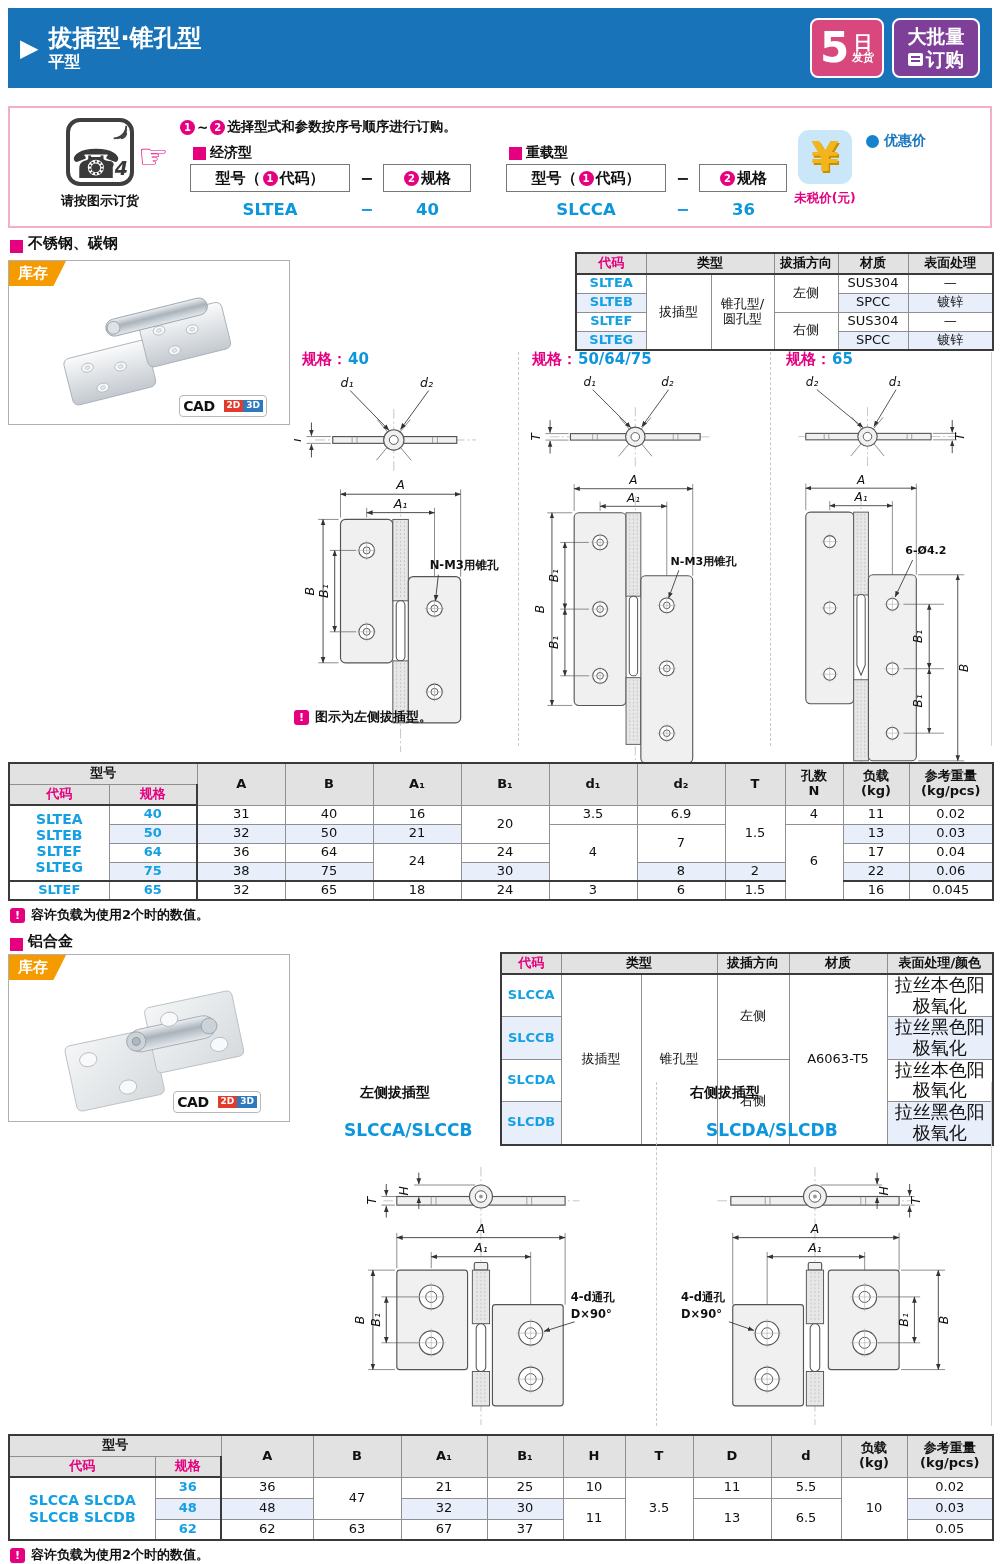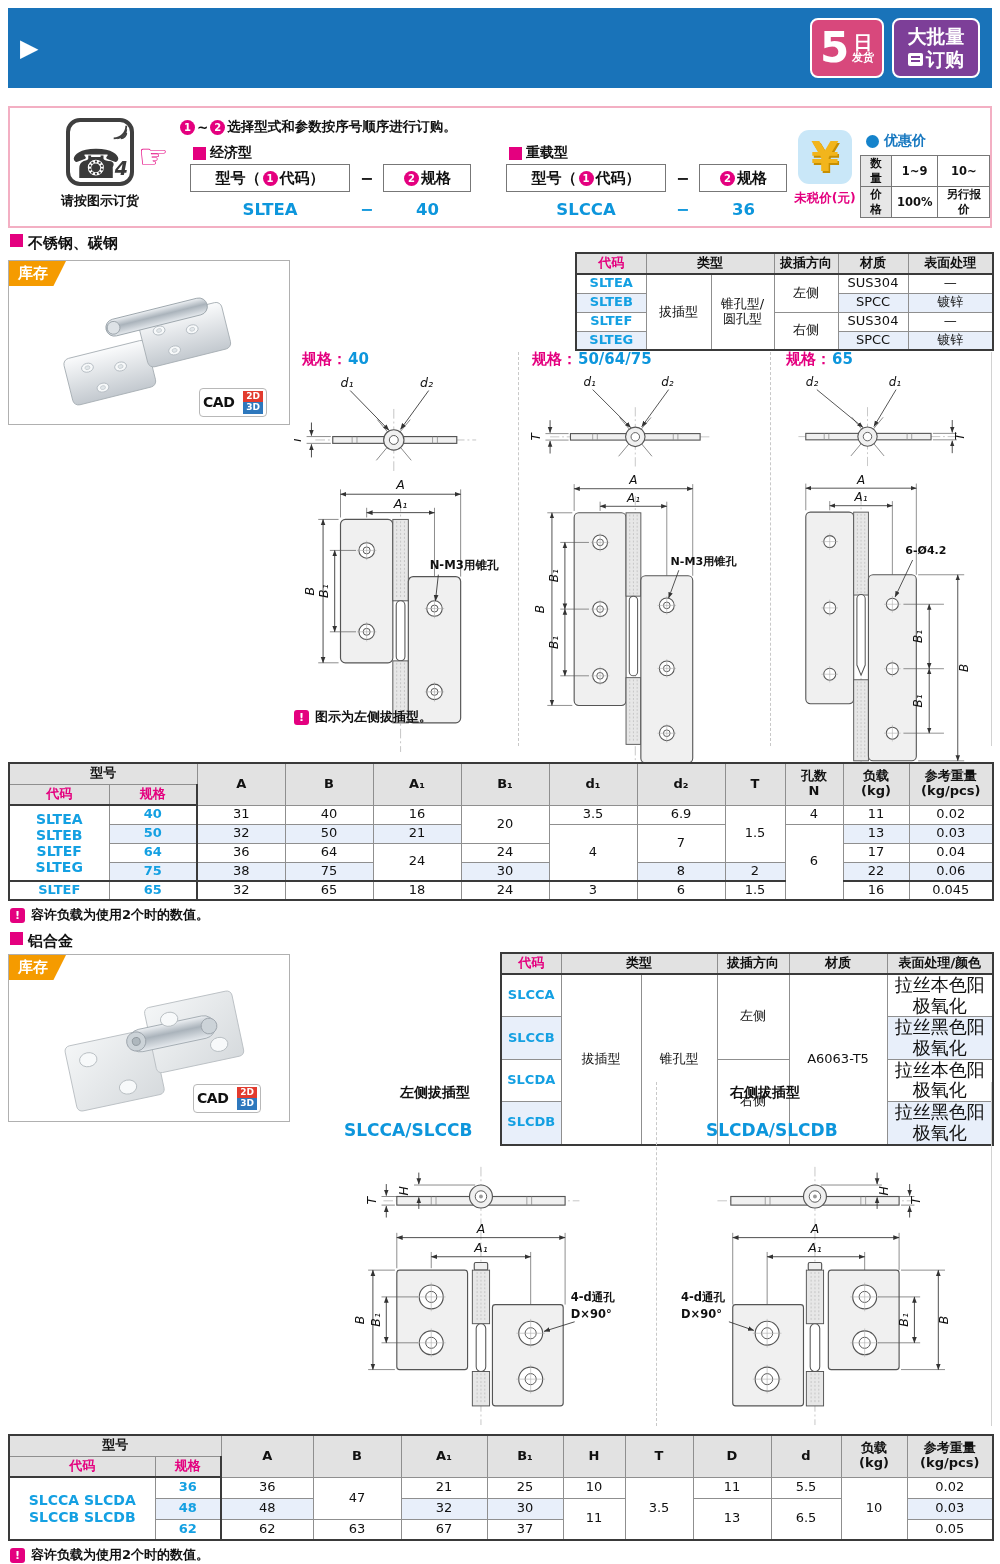--- a/index.html
+++ b/index.html
@@ -50,30 +50,30 @@
   .yenbox { position:absolute; left:788px; top:22px; width:54px; height:54px; background:#c9e7f8; border-radius:11px; display:flex; align-items:center; justify-content:center; }
   .yen { font-size:40px; font-weight:bold; color:#f2b51c; text-shadow:1.5px 1.5px 0 #c78f00; }
   .yencap { position:absolute; left:766px; top:82px; width:98px; text-align:center; font-size:12.5px; font-weight:bold; color:#e4007f; }
   .disc-title { position:absolute; left:856px; top:24px; display:flex; align-items:center; gap:5px; font-size:14px; font-weight:bold; color:#1778c0; }
   .bdot { width:13px; height:13px; border-radius:50%; background:#1583cb; }
   .ptable { position:absolute; left:850px; top:47px; border-collapse:collapse; font-size:11.5px; font-weight:bold; }
   .ptable td { border:1px solid #777; height:20px; text-align:center; padding:0 5px; }
   .ptable td.hd { background:#e7e7e7; }
 
   
-  .sect { position:absolute; display:flex; align-items:flex-start; gap:5px; font-size:15px; font-weight:bold; }
+  .sect { position:absolute; display:flex; align-items:flex-end; gap:5px; font-size:15px; font-weight:bold; }
   .note { position:absolute; display:flex; align-items:center; gap:6px; font-size:13px; font-weight:bold; }
   .note-ic { width:15px; height:15px; background:#e4007f; color:#fff; border-radius:3px; font-size:11px; font-weight:bold; display:flex; align-items:center; justify-content:center; flex:none; }
 
   
   .prodbox { position:absolute; border:1px solid #b0b0b0; background:#fff; }
   .stock { position:absolute; left:0; top:0; background:#f59b00; color:#fff; font-size:15px; font-weight:bold; padding:3px 18px 3px 9px; clip-path:polygon(0 0,100% 0,78% 100%,0 100%); }
   .cadge { position:absolute; display:flex; align-items:center; background:#fff; border:1px solid #b8b8b8; border-radius:4px; padding:2px 3px; gap:1px; }
   .cad-t { font-size:14px; font-weight:bold; letter-spacing:-0.5px; }
-  .cad-col { display:flex; flex-direction:column;padding-left:8px; }
+  .cad-col { display:flex; flex-direction:row;padding-left:8px; }
   .cad-col span { font-size:9px; font-weight:bold; color:#fff; padding:0 3px; line-height:1.3; }
   .cad2 { background:#e23b2e; } .cad3 { background:#2e78bd; }
 
   
   table.spec, table.dimt { position:absolute; border-collapse:collapse; table-layout:fixed; font-size:13px; border:2px solid #3a3a3a; background:#fff; }
   .spec th, .spec td, .dimt th, .dimt td { border:1px solid #8f8f8f; text-align:center; padding:0; line-height:1.15; }
   .spec thead th, .dimt thead th { background:#e2e2e2; font-weight:bold; }
   .spec thead th { height:21px; border-bottom:2px solid #3a3a3a; }
   .dimt thead tr:last-child th { border-bottom:2px solid #3a3a3a; }
   .dimt thead th { height:21px; }
@@ -87,21 +87,21 @@
   .trow-thick td { border-top:2px solid #3a3a3a; }
   .cgroup { color:#14a0e2; font-weight:bold; white-space:pre-line; line-height:1.45; font-size:14px; }
   .fin13 { font-size:18px; }
 
   
   .dwrap { position:absolute; }
   .dsep { position:absolute; top:4px; bottom:4px; border-left:1px dashed #c8c8c8; }
   .dredge { position:absolute; right:0; top:4px; bottom:4px; border-right:1px solid #d2d2d2; }
   .dlabel { position:absolute; display:flex; font-size:15px; font-weight:bold; gap:1px; white-space:nowrap; }
   .dlabel .m { color:#e4007f; } .dlabel .v { color:#0d96dc; }
-  .dtit { position:absolute; font-size:14px; font-weight:bold;margin-left:40px; }
+  .dtit { position:absolute; font-size:14px; font-weight:bold; }
   .dcode { position:absolute; font-size:17px; font-weight:bold; color:#0d96dc; }
   svg.tech { display:block; position:absolute; }
   .dim { font-size:13px; font-style:italic; fill:#111; }
   .ann { font-size:12px; font-weight:bold; fill:#111; }
   .cl  { stroke:#b5b5b5; stroke-width:.8; stroke-dasharray:10 3 2 3; fill:none; }
   .lf  { fill:#f0f0f0; stroke:#555; stroke-width:1.2; }
   .ht  { fill:#e7e7e7; stroke:#555; stroke-width:1; }
   .htl { stroke:#c4c4c4; stroke-width:1; stroke-dasharray:2 2; }
   .ext { stroke:#555; stroke-width:.7; }
   .dln { stroke:#333; stroke-width:.9; }
@@ -148,20 +148,24 @@
         <line x1="-15" x2="15" y1="0" y2="0" stroke="#aaa" stroke-width=".6"></line>
         <line x1="0" x2="0" y1="-15" y2="15" stroke="#aaa" stroke-width=".6"></line>
       </g>
   </defs>
 </svg>
 
 <div class="page">
 
   <div class="abs hbar">
     <span class="h-arrow">▶</span>
+    <div class="h-sub">
+      <div class="s1">拔插型·锥孔型</div>
+      <div class="s2">平型</div>
+    </div>
     <div class="badges">
       <div class="b5">
         <span class="n">5</span>
         <span class="col">
           <span class="u">日</span>
           <span class="t">发货</span>
         </span>
       </div>
       <div class="bb">
         <span class="l1">大批量</span>
@@ -238,34 +242,20 @@
     </div>
 
     <div class="yenbox">
         <span class="yen">¥</span>
       </div>
     <div class="yencap">未税价(元)</div>
     <div class="disc-title">
       <span class="bdot"></span>
       <span>优惠价</span>
     </div>
-    <table class="ptable">
-      <tbody>
-          <tr>
-        <td class="hd">数量</td>
-        <td>1~9</td>
-        <td>10~</td>
-      </tr>
-      <tr>
-        <td class="hd">价格</td>
-        <td>100%</td>
-        <td>另行报价</td>
-      </tr>
-    </tbody>
-      </table>
   </div>
 
   <div class="sect" style="left:10px;top:234px;">
     <span class="psq"></span>
     <span>不锈钢、碳钢</span>
   </div>
 
   <div class="prodbox" style="left:8px;top:260px;width:282px;height:165px;">
     <svg style="position:absolute;left:14px;top:26px;" width="256" height="128" viewBox="0 0 270 150">
       <g transform="rotate(-14 135 75)">

